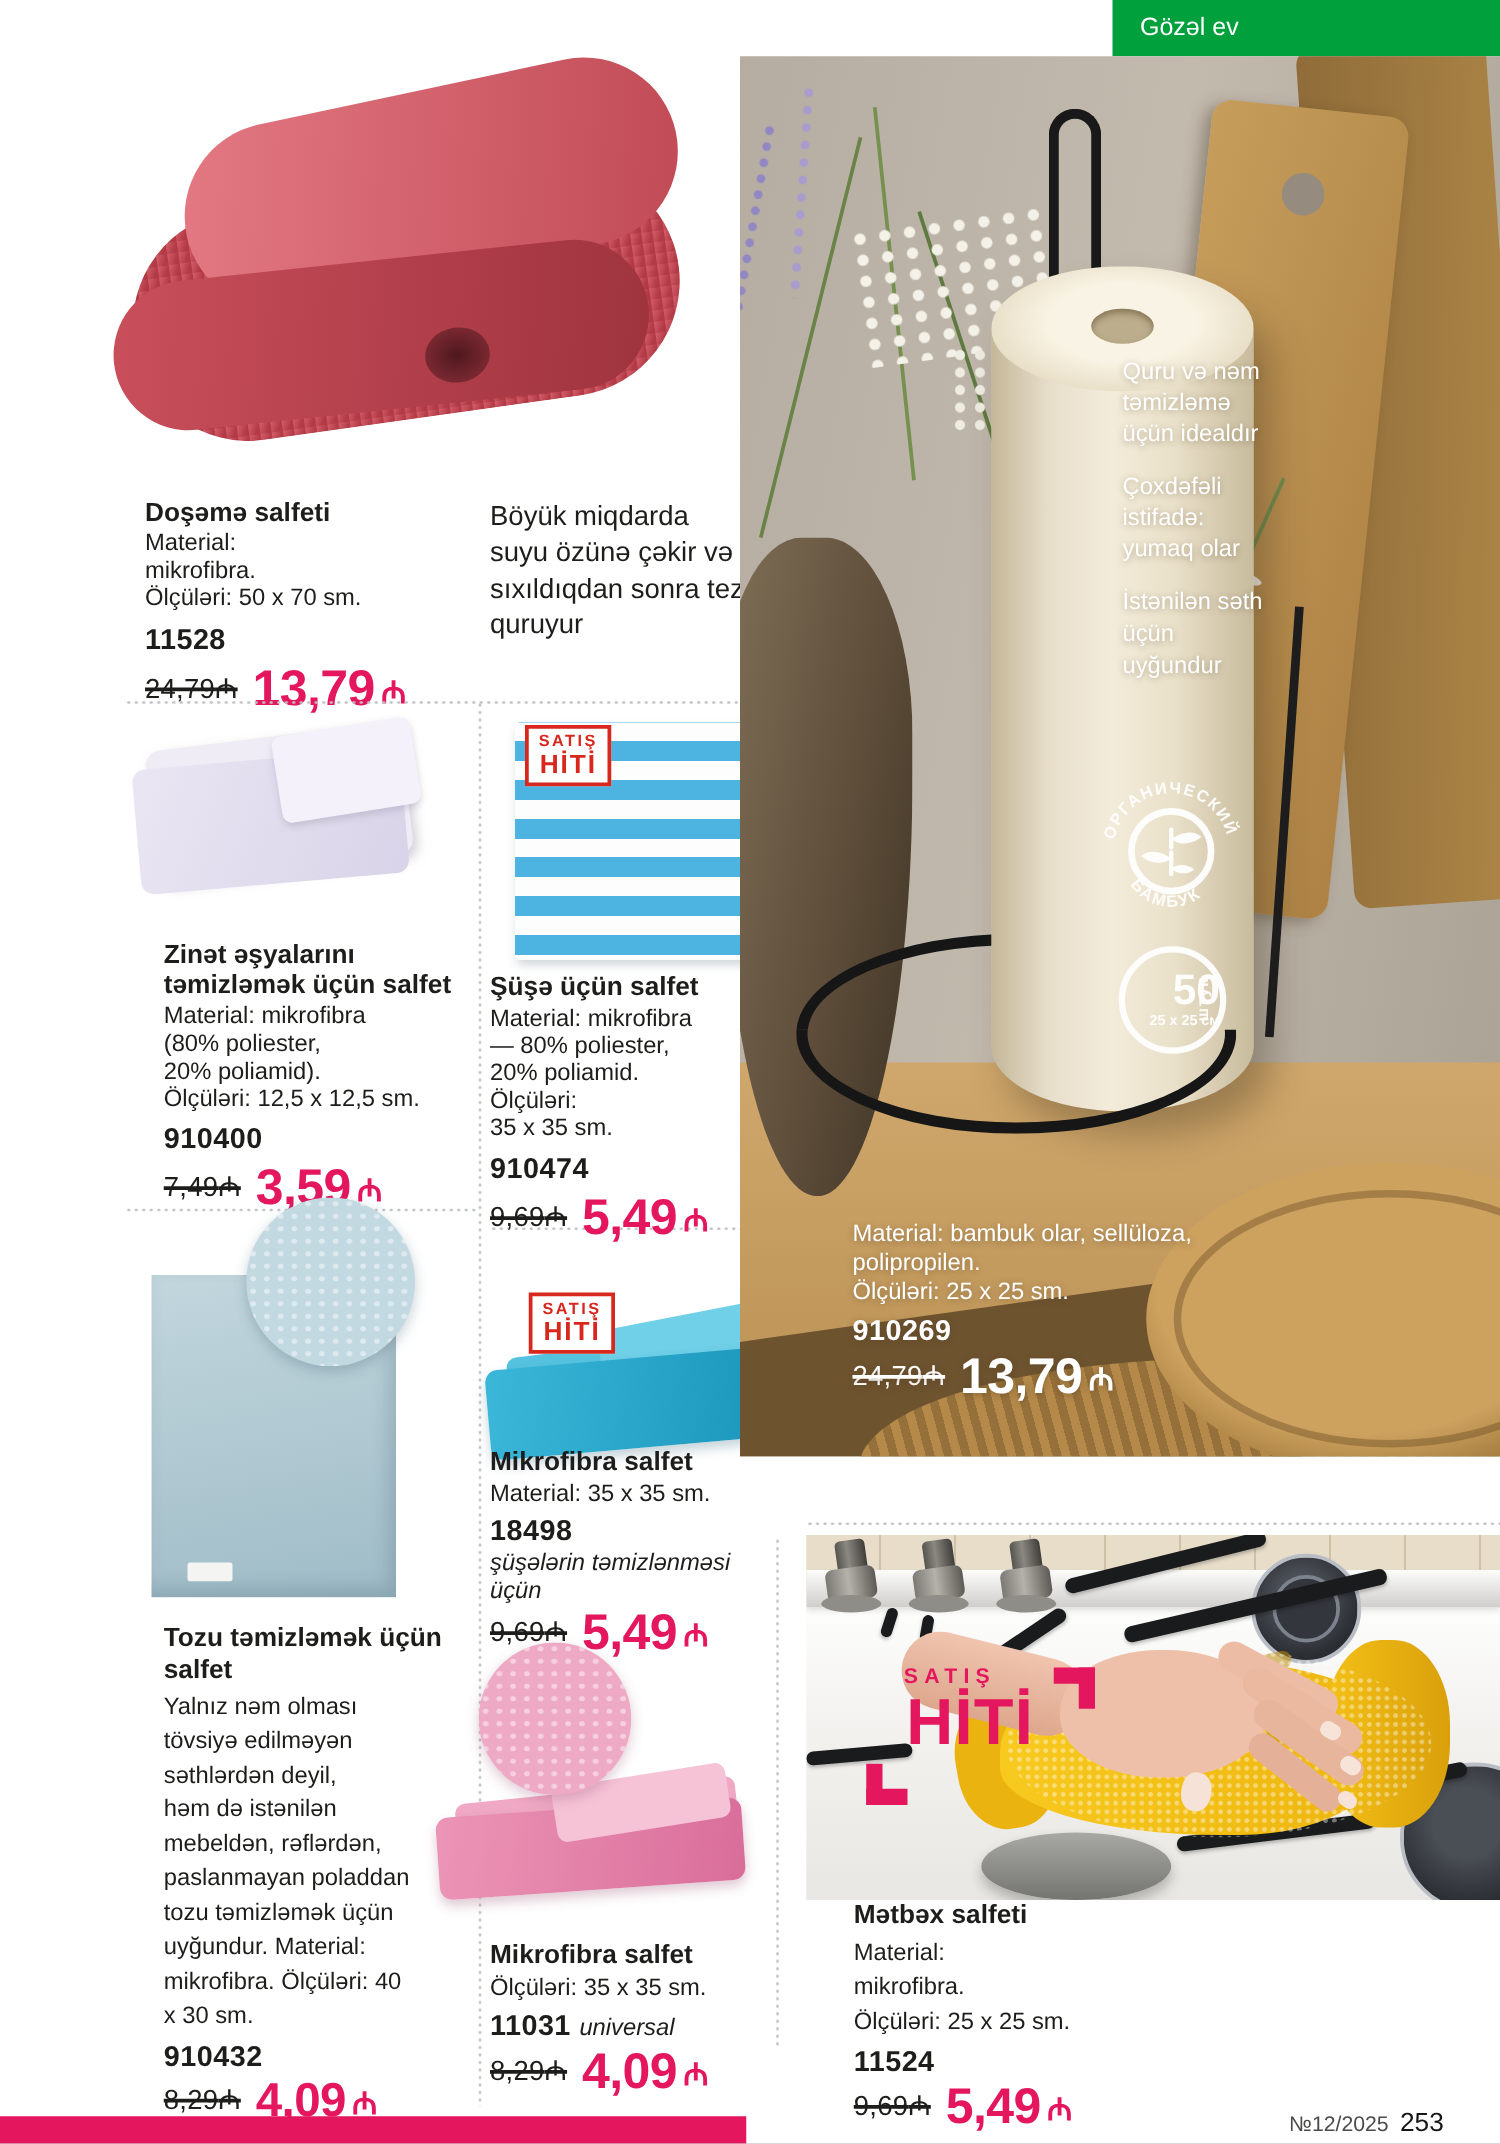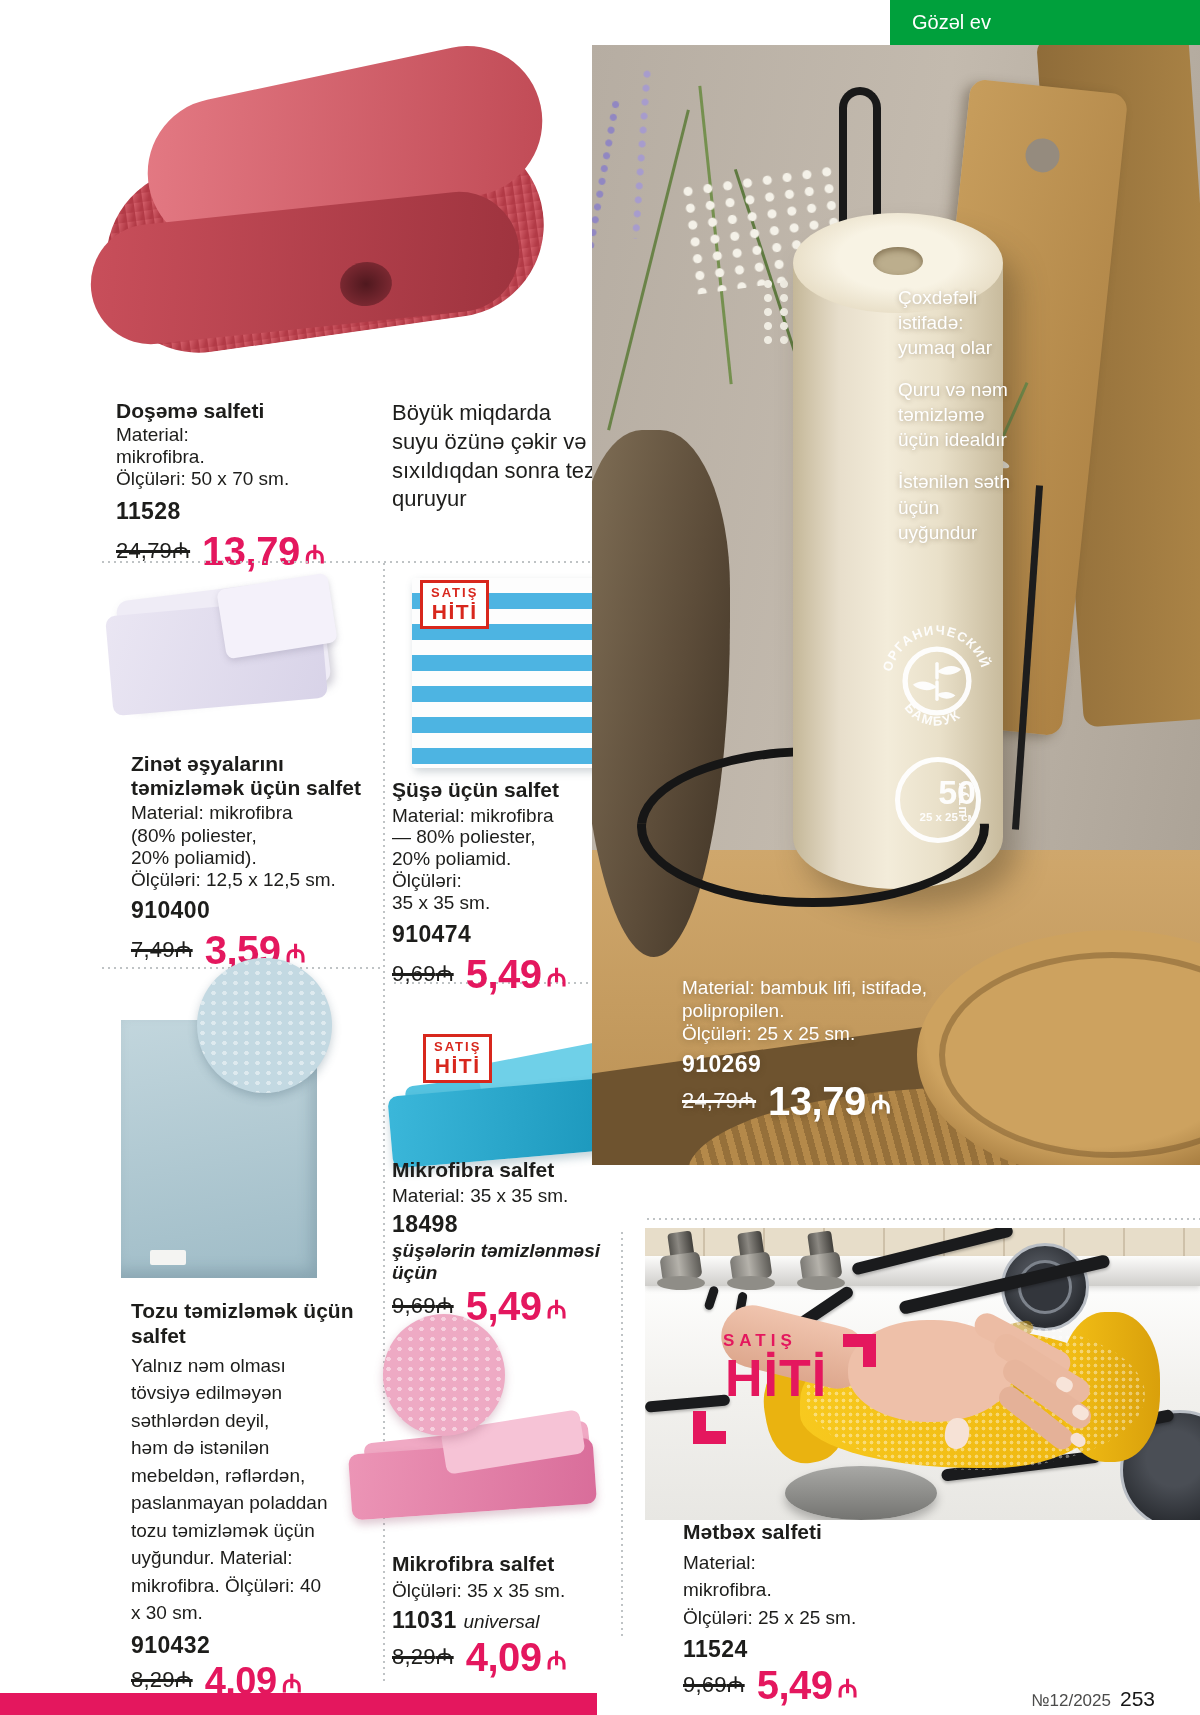--- a/index.html
+++ b/index.html
@@ -212,21 +212,21 @@
       <div class="hit-h">HİTİ</div>
     </div>
   </div>
 
   <div class="abs" style="left:392px;top:1158px;width:245px;">
     <div class="t-title">Mikrofibra salfet</div>
     <div class="t-body" style="margin-top:2px;">
         <div>Material: 35 x 35 sm.</div>
       </div>
     <div class="t-code" style="margin-top:4px;">18498</div>
-    <div class="t-note" style="margin-top:2px;font-weight:bold;">
+    <div class="t-note" style="margin-top:2px;">
         <div>şüşələrin təmizlənməsi</div>
         <div>üçün</div>
       </div>
     <div class="price-row" style="margin-top:5px;">
       <span class="old-price"><span>9,69</span><span>₼</span></span>
       <span class="new-price">
           <span>5,49</span>
           <span class="cur">₼</span>
         </span>
     </div>
@@ -296,22 +296,22 @@
 
     <div class="abs" style="left:201px;top:172px;width:210px;height:672px;border-radius:105px/52px;z-index:4;background-color:#e9e0c9;background-image:linear-gradient(90deg,#c4b798 0%,#e7decb 22%,#f3ecda 45%,#e9e0c9 70%,#c8bb9d 100%),repeating-linear-gradient(0deg,rgba(120,95,60,.08) 0 3px,transparent 3px 8px),repeating-linear-gradient(90deg,rgba(120,95,60,.05) 0 3px,transparent 3px 7px);box-shadow:14px 18px 30px rgba(60,50,30,.35);"></div>
     <div class="abs" style="left:201px;top:168px;width:210px;height:100px;border-radius:50%;z-index:5;background:radial-gradient(ellipse at 50% 45%,#f8f3e4 40%,#e7ddc5 75%,#d6c9ab);background-image:radial-gradient(ellipse at 50% 45%,#f8f3e4 40%,#e7ddc5 75%,#d6c9ab),repeating-radial-gradient(ellipse at center,rgba(150,125,85,.22) 0 2px,transparent 2px 8px);">
       <div class="abs" style="left:80px;top:34px;width:50px;height:28px;border-radius:50%;background:#bcae8d;box-shadow:inset 0 3px 6px rgba(80,60,30,.5);"></div>
     </div>
 
     <div class="abs" style="left:432px;top:440px;width:7px;height:345px;background:#1d1d1d;transform:rotate(4deg);z-index:6;"></div>
     <div class="abs ring-half" style="left:45px;top:702px;width:352px;height:160px;clip-path:inset(48% 0 0 0);z-index:6;"></div>
 
     <div class="abs" style="left:306px;top:240px;width:122px;z-index:8;">
+      <div class="feat">Quru və nəm təmizləmə üçün idealdır</div>
       <div class="feat">Çoxdəfəli istifadə: yumaq olar</div>
-      <div class="feat">Quru və nəm təmizləmə üçün idealdır</div>
       <div class="feat">İstənilən səth üçün uyğundur</div>
     </div>
 
     <div class="abs" style="left:287px;top:578px;width:116px;height:116px;z-index:8;opacity:.95;">
       <svg width="116" height="116" viewBox="0 0 120 120">
         <defs>
           <path id="arcTop" d="M 12,60 A 48,48 0 1 1 108,60" fill="none"></path>
           <path id="arcBot" d="M 20,66 A 40,40 0 0 0 100,66" fill="none"></path>
         </defs>
         <circle cx="60" cy="60" r="33" fill="none" stroke="#ffffff" stroke-width="5.5"></circle>
@@ -328,21 +328,21 @@
     </div>
 
     <div class="abs count-badge" style="left:303px;top:712px;z-index:8;text-align:right;">
       <div class="c50">50</div>
       <div class="csize">25 x 25 см</div>
       <div class="cunit">штук</div>
     </div>
 
     <div class="abs soft-shadow" style="left:90px;top:928px;width:345px;z-index:8;">
       <div class="b-lines">
-          <div>Material: bambuk lifi, istifadə,</div>
+          <div>Material: bambuk olar, sellüloza,</div>
           <div>polipropilen.</div>
           <div>Ölçüləri: 25 x 25 sm.</div>
         </div>
       <div class="t-code white-text" style="margin-top:5px;">910269</div>
       <div class="price-row on-photo" style="margin-top:6px;">
         <span class="old-price"><span>24,79</span><span>₼</span></span>
         <span class="new-price">
             <span>13,79</span>
             <span class="cur">₼</span>
           </span>

